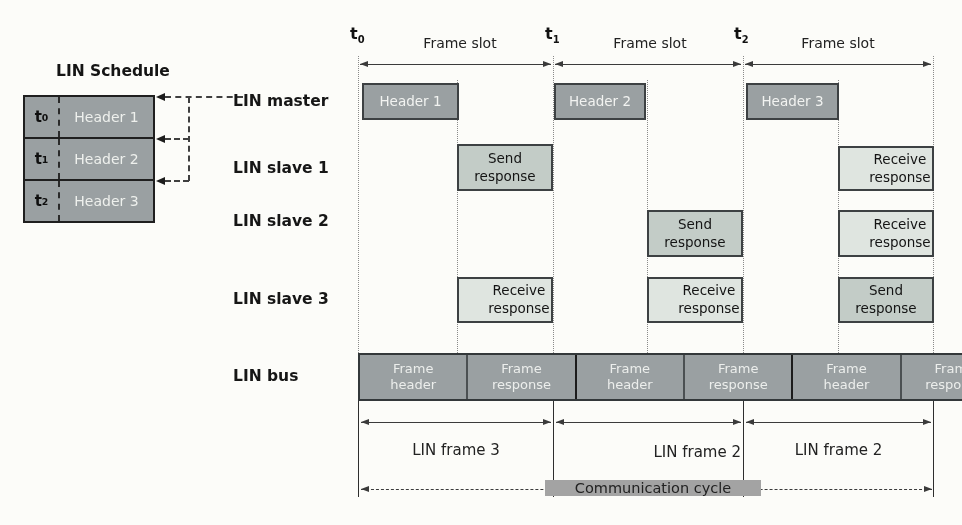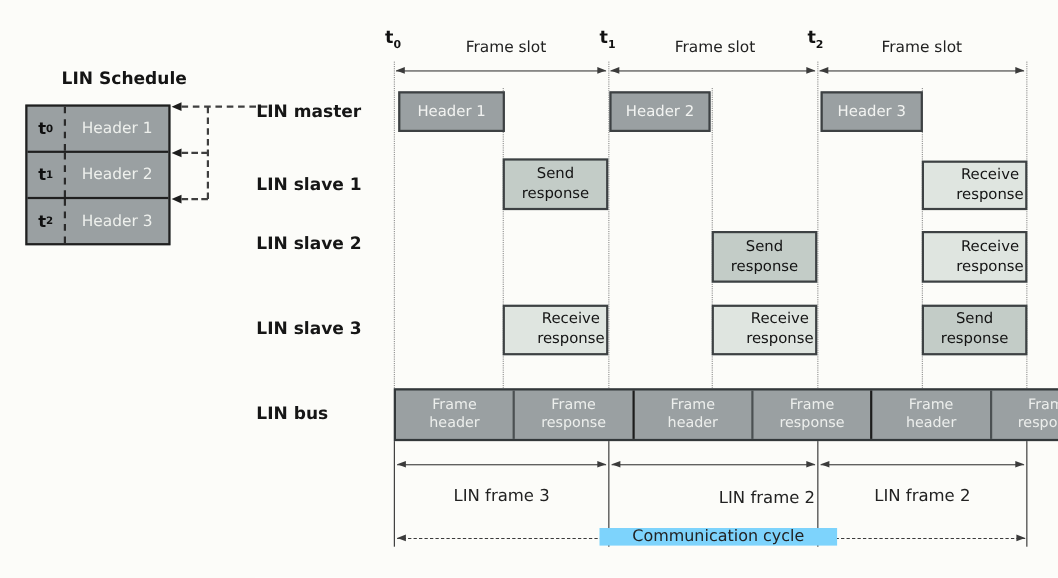--- a/index.html
+++ b/index.html
@@ -49,21 +49,21 @@
   .tri-l{position:absolute;width:0;height:0;
     border-top:4.5px solid transparent;border-bottom:4.5px solid transparent;
     border-right:9px solid #1d1d1d;}
 
   
   .rowlabel{position:absolute;font-weight:bold;font-size:15.5px;color:#161616;white-space:nowrap;}
   .tmark{position:absolute;font-weight:bold;font-size:16px;color:#111;}
   .tmark sub{font-size:0.62em;}
   .slotlabel{position:absolute;font-size:14px;color:#222;text-align:center;}
   .framelabel{position:absolute;font-size:15px;color:#222;text-align:center;}
-  .cyclelabel{position:absolute;font-size:14.5px;color:#222;text-align:center;background:#7dd3fc;padding:0 8px;}
+  .cyclelabel{position:absolute;font-size:14.5px;color:#222;text-align:center;background:#a3a3a3;padding:0 8px;}
 
   
   .sched-title{position:absolute;font-weight:bold;font-size:15.5px;color:#141414;}
   .sched{
     position:absolute;left:23px;top:95px;width:132px;height:128px;
     box-sizing:border-box;border:2px solid #1f1f1f;background:#9aa0a2;
     display:flex;flex-direction:column;
   }
   .sched-row{display:flex;flex:1;border-bottom:2px solid #1f1f1f;}
   .sched-row:last-child{border-bottom:none;}

